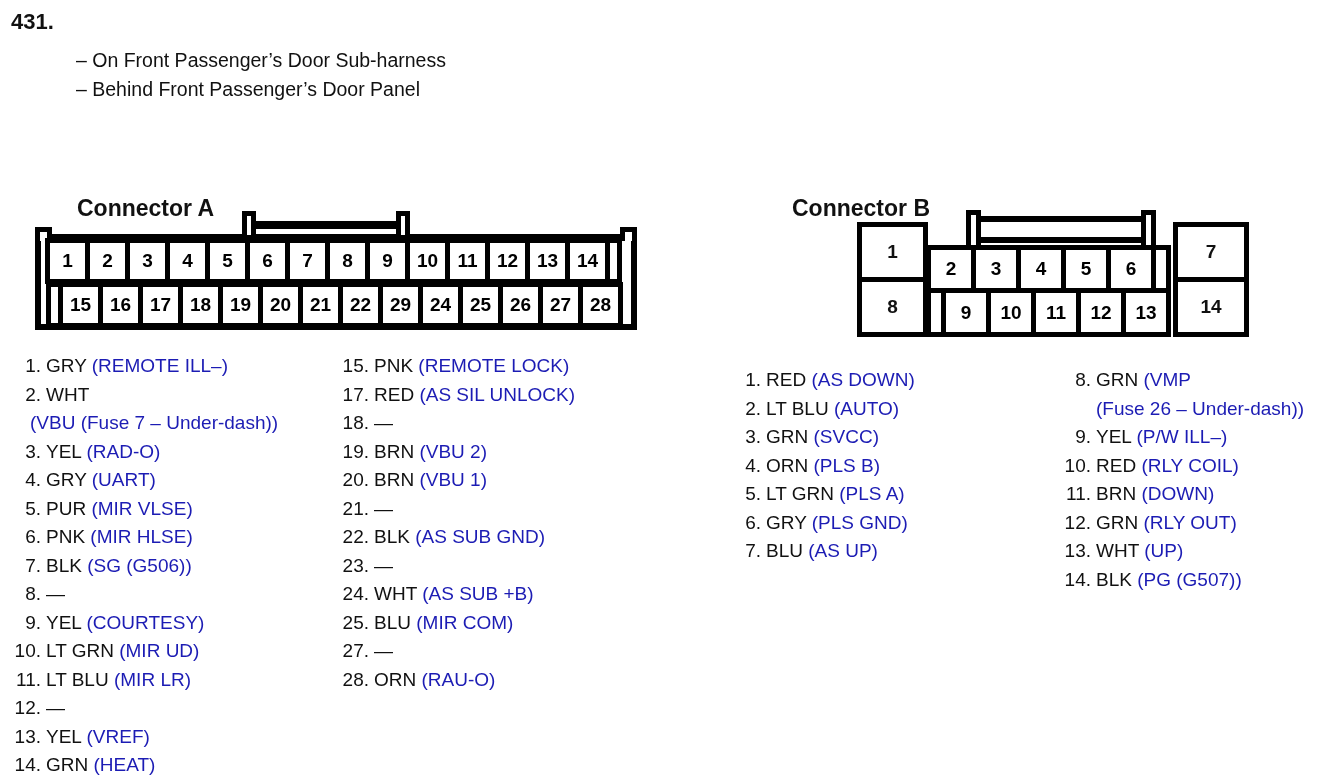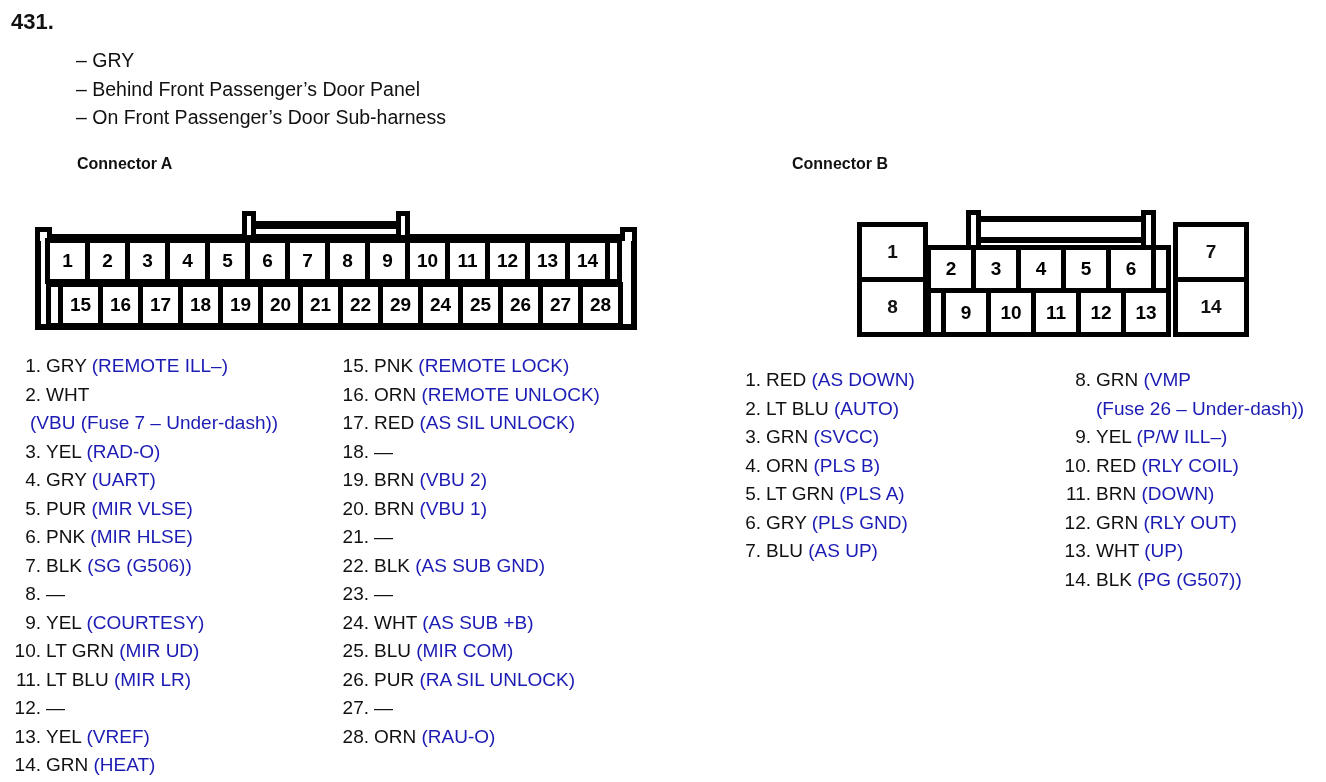--- a/index.html
+++ b/index.html
@@ -5,21 +5,21 @@
   :root { --ink:#111; --blue:#1c1cb4; }
   html,body { margin:0; padding:0; background:#fff; }
   .canvas {
     position:relative; width:1326px; height:782px; background:#fff;
     font-family:"Liberation Sans", sans-serif; color:var(--ink); overflow:hidden;
   }
   
   .header-line { position:absolute; left:11px; top:9px; display:flex; font-weight:bold; font-size:22px; }
   .header-num { display:inline-block; width:64px; }
   .notes { position:absolute; left:76px; top:46px; font-size:19.5px; line-height:28.5px; }
-  .conn-label { position:absolute; font-weight:bold; font-size:16px; }
+  .conn-label { position:absolute; font-weight:bold; font-size:23px;margin-top:40px; }
   #label-a { left:77px; top:155px; }
   #label-b { left:792px; top:155px; }
 
   
   .pinrow { position:absolute; display:flex; }
   .pin-cell {
     box-sizing:border-box; width:45px; height:46px; margin-left:-5px;
     border:5px solid #000; background:#fff;
     display:flex; align-items:center; justify-content:center;
     font-weight:bold; font-size:19px; color:#000;
@@ -85,23 +85,22 @@
 </head>
 <body>
 
 <div class="canvas">
 
   <div class="header-line">
     <span class="header-num">431.</span>
   </div>
 
   <div class="notes">
-      <div>– GRY</div>
+      <div>– On Front Passenger’s Door Sub-harness</div>
       <div>– Behind Front Passenger’s Door Panel</div>
-      <div>– On Front Passenger’s Door Sub-harness</div>
     </div>
 
   <div class="conn-label" id="label-a">Connector A</div>
   <div class="conn-label" id="label-b">Connector B</div>
 
   <div id="connA">
     <div class="tabA" id="tabAL"></div>
     <div class="tabA" id="tabAR"></div>
     <div class="barA"></div>
     <div class="prongA" id="prongAL"></div>
@@ -185,31 +184,29 @@
       <div class="pin-entry"><span class="pin-num">8.</span><span class="pin-wire">—</span></div>
       <div class="pin-entry"><span class="pin-num">9.</span><span class="pin-wire">YEL</span> <span class="pin-sig">(COURTESY)</span></div>
       <div class="pin-entry"><span class="pin-num">10.</span><span class="pin-wire">LT GRN</span> <span class="pin-sig">(MIR UD)</span></div>
       <div class="pin-entry"><span class="pin-num">11.</span><span class="pin-wire">LT BLU</span> <span class="pin-sig">(MIR LR)</span></div>
       <div class="pin-entry"><span class="pin-num">12.</span><span class="pin-wire">—</span></div>
       <div class="pin-entry"><span class="pin-num">13.</span><span class="pin-wire">YEL</span> <span class="pin-sig">(VREF)</span></div>
       <div class="pin-entry"><span class="pin-num">14.</span><span class="pin-wire">GRN</span> <span class="pin-sig">(HEAT)</span></div>
     </div>
   <div class="pinlist" id="listA2">
       <div class="pin-entry"><span class="pin-num">15.</span><span class="pin-wire">PNK</span> <span class="pin-sig">(REMOTE LOCK)</span></div>
-      <div class="pin-entry"><span class="pin-num">16.</span><span class="pin-wire">ORN</span> <span class="pin-sig">(REMOTE UNLOCK)</span></div>
       <div class="pin-entry"><span class="pin-num">17.</span><span class="pin-wire">RED</span> <span class="pin-sig">(AS SIL UNLOCK)</span></div>
       <div class="pin-entry"><span class="pin-num">18.</span><span class="pin-wire">—</span></div>
       <div class="pin-entry"><span class="pin-num">19.</span><span class="pin-wire">BRN</span> <span class="pin-sig">(VBU 2)</span></div>
       <div class="pin-entry"><span class="pin-num">20.</span><span class="pin-wire">BRN</span> <span class="pin-sig">(VBU 1)</span></div>
       <div class="pin-entry"><span class="pin-num">21.</span><span class="pin-wire">—</span></div>
       <div class="pin-entry"><span class="pin-num">22.</span><span class="pin-wire">BLK</span> <span class="pin-sig">(AS SUB GND)</span></div>
       <div class="pin-entry"><span class="pin-num">23.</span><span class="pin-wire">—</span></div>
       <div class="pin-entry"><span class="pin-num">24.</span><span class="pin-wire">WHT</span> <span class="pin-sig">(AS SUB +B)</span></div>
       <div class="pin-entry"><span class="pin-num">25.</span><span class="pin-wire">BLU</span> <span class="pin-sig">(MIR COM)</span></div>
-      <div class="pin-entry"><span class="pin-num">26.</span><span class="pin-wire">PUR</span> <span class="pin-sig">(RA SIL UNLOCK)</span></div>
       <div class="pin-entry"><span class="pin-num">27.</span><span class="pin-wire">—</span></div>
       <div class="pin-entry"><span class="pin-num">28.</span><span class="pin-wire">ORN</span> <span class="pin-sig">(RAU-O)</span></div>
     </div>
   <div class="pinlist" id="listB1">
       <div class="pin-entry"><span class="pin-num">1.</span><span class="pin-wire">RED</span> <span class="pin-sig">(AS DOWN)</span></div>
       <div class="pin-entry"><span class="pin-num">2.</span><span class="pin-wire">LT BLU</span> <span class="pin-sig">(AUTO)</span></div>
       <div class="pin-entry"><span class="pin-num">3.</span><span class="pin-wire">GRN</span> <span class="pin-sig">(SVCC)</span></div>
       <div class="pin-entry"><span class="pin-num">4.</span><span class="pin-wire">ORN</span> <span class="pin-sig">(PLS B)</span></div>
       <div class="pin-entry"><span class="pin-num">5.</span><span class="pin-wire">LT GRN</span> <span class="pin-sig">(PLS A)</span></div>
       <div class="pin-entry"><span class="pin-num">6.</span><span class="pin-wire">GRY</span> <span class="pin-sig">(PLS GND)</span></div>

